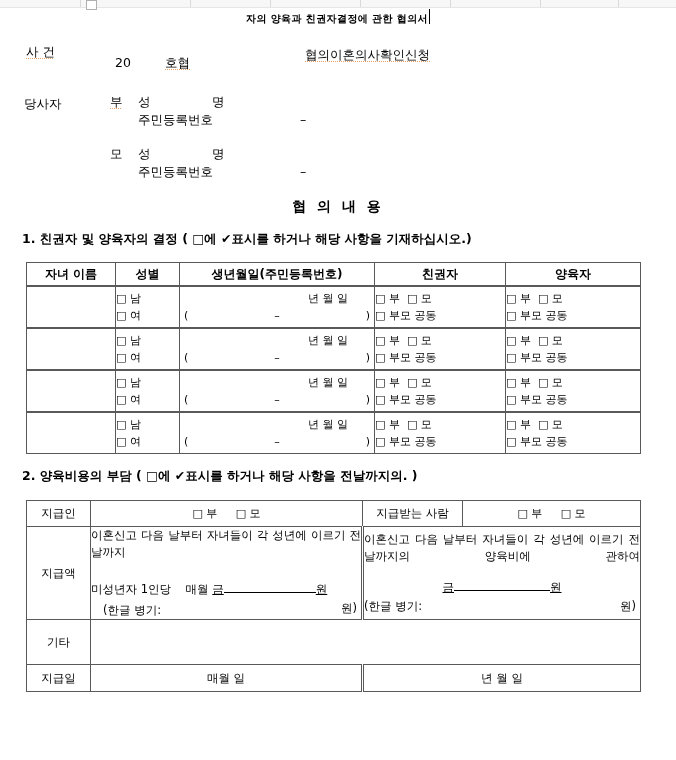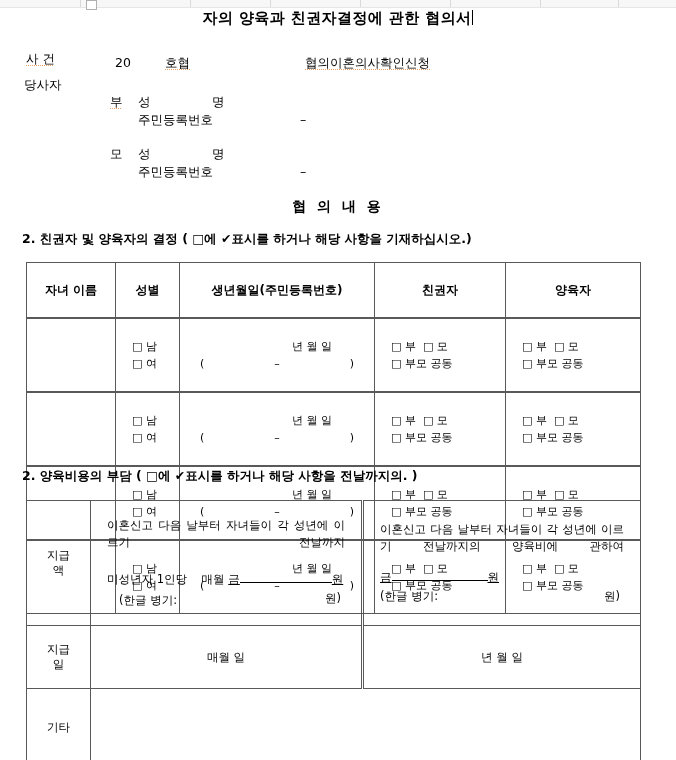--- a/index.html
+++ b/index.html
@@ -42,21 +42,21 @@
     background: #ffffff;
   }
 
   
   .doc-title {
     position: absolute;
     top: 9px;
     left: 0;
     width: 676px;
     text-align: center;
-    font-size: 15px;
+    font-size: 10px;
     font-weight: bold;
     letter-spacing: 0.4px;
     white-space: nowrap;
   }
   .caret {
     display: inline-block;
     width: 1px;
     height: 15px;
     background: #000;
     vertical-align: -2px;
@@ -99,21 +99,21 @@
 
   
   table.form {
     position: absolute;
     border-collapse: collapse;
     table-layout: fixed;
     font-size: 11px;
   }
   table.form td, table.form th {
     border: 1px solid #595959;
-    padding: 16px;
+    padding: 0;
     vertical-align: middle;
     font-weight: normal;
   }
   table.form th {
     font-weight: bold;
     text-align: center;
     font-size: 12px;
     height: 22px;
   }
   
@@ -160,50 +160,50 @@
   <div class="tick" style="left:270px"></div>
   <div class="tick" style="left:360px"></div>
   <div class="tick" style="left:450px"></div>
   <div class="tick" style="left:540px"></div>
   <div class="tick" style="left:618px"></div>
   <div class="minibox"></div>
 </div>
 
 <div class="doc-title"><span>자의 양육과 친권자결정에 관한 협의서</span><span class="caret"></span></div>
 
-<div class="caseline" style="top:51px; left:26px;">
+<div class="caseline" style="top:44px; left:26px;">
   <span class="sq">사  건</span>
 </div>
 <div class="caseline" style="top:55px; left:115px;">20</div>
 <div class="caseline" style="top:55px; left:165px;">
   <span class="sq">호협</span>
 </div>
-<div class="caseline" style="top:55px; left:305px;">
+<div class="caseline" style="top:47px; left:305px;">
   <span class="sq">협의이혼의사확인신청</span>
 </div>
 
-<div class="caseline" style="top:77px; left:24px;">당사자</div>
+<div class="caseline" style="top:96px; left:24px;">당사자</div>
 
 <div class="caseline" style="top:94px; left:110px;">
   <span class="sq">부</span>
 </div>
 <div class="caseline" style="top:94px; left:138px;">성</div>
 <div class="caseline" style="top:94px; left:212px;">명</div>
 <div class="caseline" style="top:112px; left:138px;">주민등록번호</div>
 <div class="caseline" style="top:112px; left:300px;">–</div>
 
 <div class="caseline" style="top:146px; left:110px;">모</div>
 <div class="caseline" style="top:146px; left:138px;">성</div>
 <div class="caseline" style="top:146px; left:212px;">명</div>
 <div class="caseline" style="top:164px; left:138px;">주민등록번호</div>
 <div class="caseline" style="top:164px; left:300px;">–</div>
 
 <div class="section-title">협 의 내 용</div>
 
-<div class="sec-head" style="top:231px; left:22px;"><span>2. 친권자 및 양육자의 결정 ( </span><span class="chk">□</span><span>에 </span><span class="chk">✔</span><span>표시를 하거나 해당 사항을 기재하십시오.)</span></div>
+<div class="sec-head" style="top:231px; left:22px;"><span>1. 친권자 및 양육자의 결정 ( </span><span class="chk">□</span><span>에 </span><span class="chk">✔</span><span>표시를 하거나 해당 사항을 기재하십시오.)</span></div>
 
 <table class="form" id="tbl-children">
   <colgroup>
     <col style="width:89px">
       <col style="width:64px">
       <col style="width:195px">
       <col style="width:131px">
       <col style="width:135px">
   </colgroup>
   <thead>
@@ -315,55 +315,69 @@
 
 <table class="form" id="tbl-cost">
   <colgroup>
     <col style="width:64px">
       <col style="width:272px">
       <col style="width:100px">
       <col style="width:178px">
   </colgroup>
   <tbody>
 
+    <tr>
+      <td class="lbl" style="height:25px">지급인</td>
+      <td class="ctr">
+        <span class="cb">□ 부</span>
+        &nbsp;&nbsp;&nbsp;
+        <span class="cb">□ 모</span>
+      </td>
+      <td class="lbl">지급받는 사람</td>
+      <td class="ctr">
+        <span class="cb">□ 부</span>
+        &nbsp;&nbsp;&nbsp;
+        <span class="cb">□ 모</span>
+      </td>
+    </tr>
 
 
     <tr>
       <td class="lbl" style="height:84px">지급액</td>
       <td class="pay-body">
         <div class="justify">이혼신고 다음 날부터 자녀들이 각 성년에 이르기 전날까지</div>
         <div style="margin-top:18px">
           <span>미성년자 1인당</span>
           &nbsp;&nbsp;
           <span>매월</span>
           <span style="text-decoration:underline">금</span><span class="ul-blank" style="width:92px"></span><span style="text-decoration:underline">원</span>
         </div>
         <div style="margin-top:2px; padding-left:12px">
           <span>(한글 병기:</span>
           <span class="ul-blank" style="width:0px"></span>
           <span style="float:right; padding-right:4px">원)</span>
         </div>
       </td>
       <td class="pay-body thick-left" colspan="2">
         <div class="justify">이혼신고 다음 날부터 자녀들이 각 성년에 이르기 전날까지의 양육비에 관하여</div>
-        <div style="margin-top:12px; ">
+        <div style="margin-top:12px; text-align:center">
           <span style="text-decoration:underline">금</span><span class="ul-blank" style="width:96px"></span><span style="text-decoration:underline">원</span>
         </div>
         <div style="margin-top:2px">
           <span>(한글 병기:</span>
           <span style="float:right; padding-right:4px">원)</span>
         </div>
       </td>
     </tr>
 
     <tr>
+      <td class="lbl" style="height:44px">기타</td>
+      <td colspan="3" class="cell-pad"></td>
+    </tr>
+
+    <tr>
       <td class="lbl" style="height:26px">지급일</td>
       <td class="ctr">매월      일</td>
       <td class="ctr thick-left" colspan="2">년      월      일</td>
     </tr>
 
-    <tr>
-      <td class="lbl" style="height:44px">기타</td>
-      <td colspan="3" class="cell-pad"></td>
-    </tr>
-
   </tbody>
 </table>
 
 </body></html>

